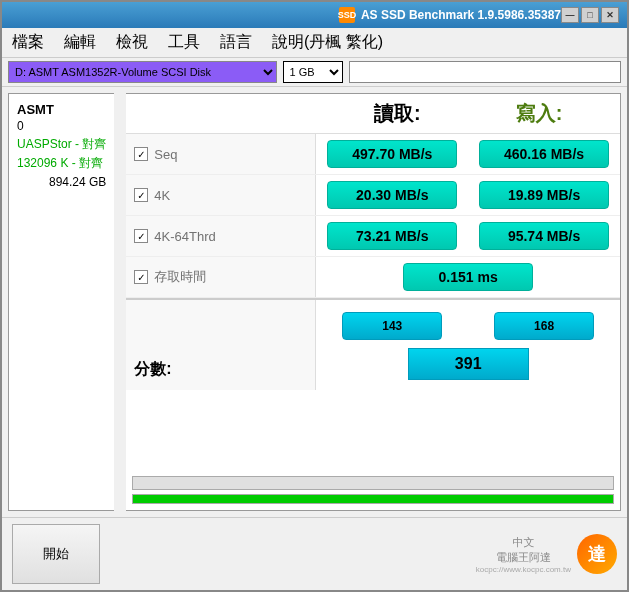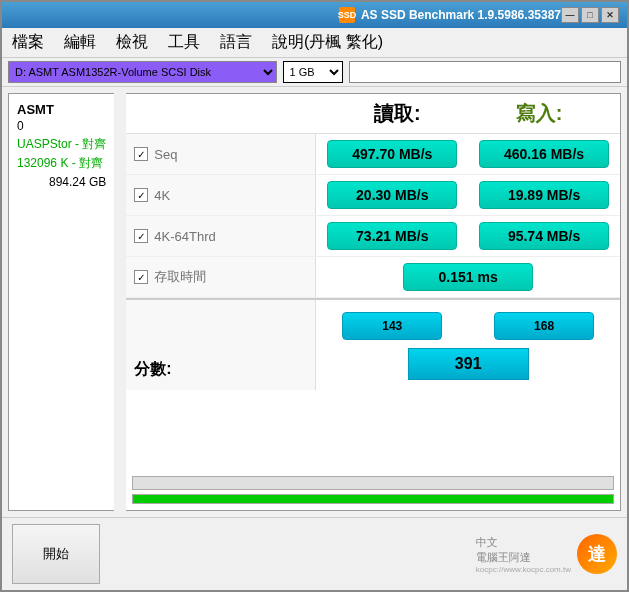--- a/index.html
+++ b/index.html
@@ -367,20 +367,21 @@
 
     .watermark-area {
       display: flex;
       align-items: center;
       gap: 6px;
     }
 
     .watermark-text {
       font-size: 11px;
       color: #888;
+      text-align: center;
     }
 
     .logo-circle {
       width: 40px;
       height: 40px;
       background: linear-gradient(135deg, #ff6600, #ffaa00);
       border-radius: 50%;
       display: flex;
       align-items: center;
       justify-content: center;

